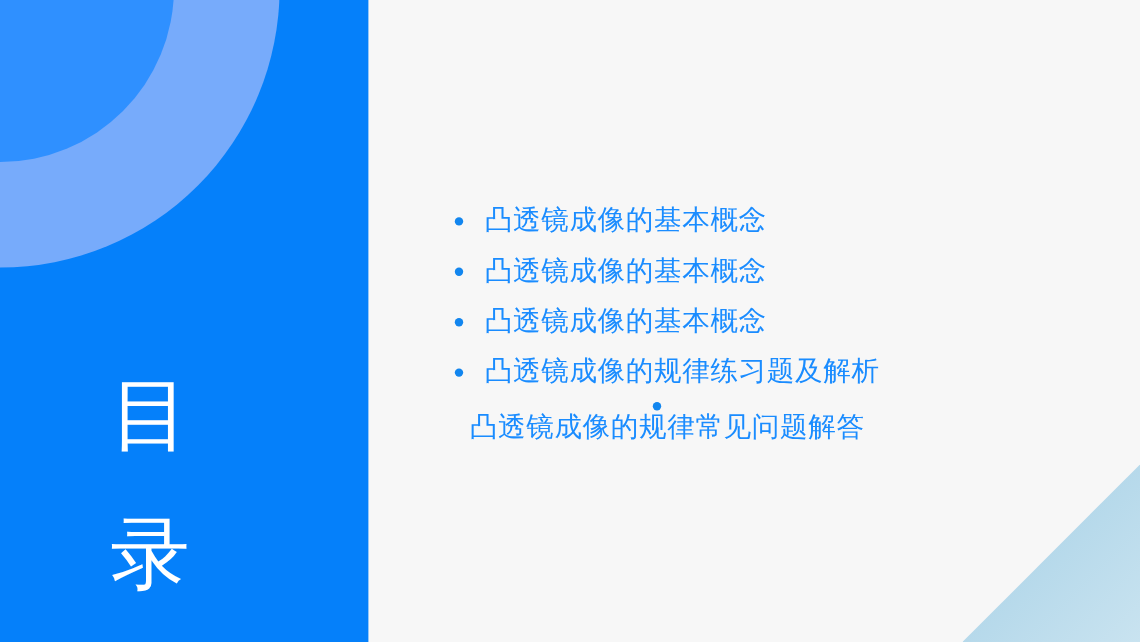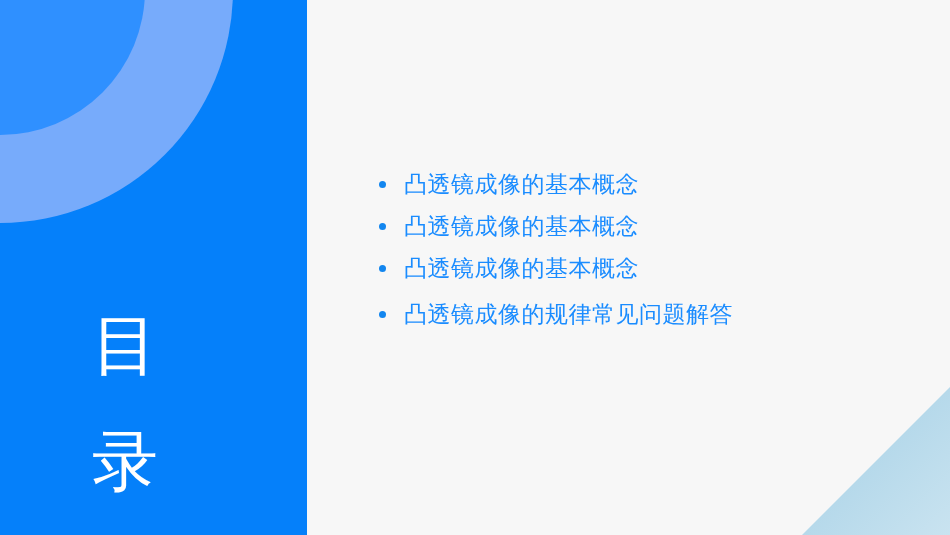--- a/index.html
+++ b/index.html
@@ -81,20 +81,21 @@
     list-style: none;
   }
   .toc-item {
     display: flex;
     align-items: center;
     height: 42px;
     white-space: nowrap;
   }
   .toc-item.spaced {
     margin-top: 4px;
+    flex-direction: column;
   }
   .bullet {
     width: 7px;
     height: 7px;
     border-radius: 50%;
     background: #1286ef;
     flex: 0 0 auto;
     margin-right: 18px;
   }
   .toc-text {
@@ -139,20 +140,24 @@
         <span class="toc-text">凸透镜成像的基本概念</span>
       </li>
       <li class="toc-item">
         <span class="bullet"></span>
         <span class="toc-text">凸透镜成像的基本概念</span>
       </li>
       <li class="toc-item">
         <span class="bullet"></span>
         <span class="toc-text">凸透镜成像的基本概念</span>
       </li>
+      <li class="toc-item">
+        <span class="bullet"></span>
+        <span class="toc-text">凸透镜成像的规律练习题及解析</span>
+      </li>
       <li class="toc-item spaced">
         <span class="bullet"></span>
         <span class="toc-text">凸透镜成像的规律常见问题解答</span>
       </li>
     </ul>
 
     <div class="corner-triangle"></div>
 
   </div>
 

